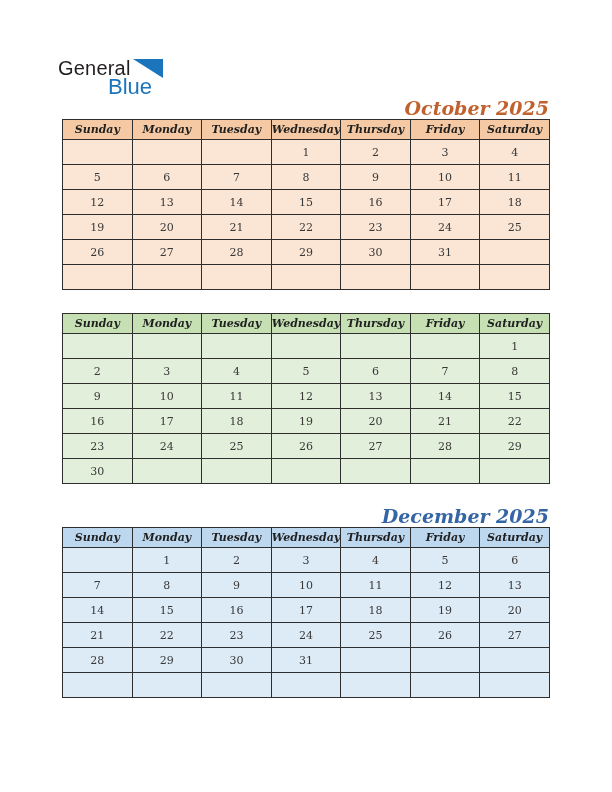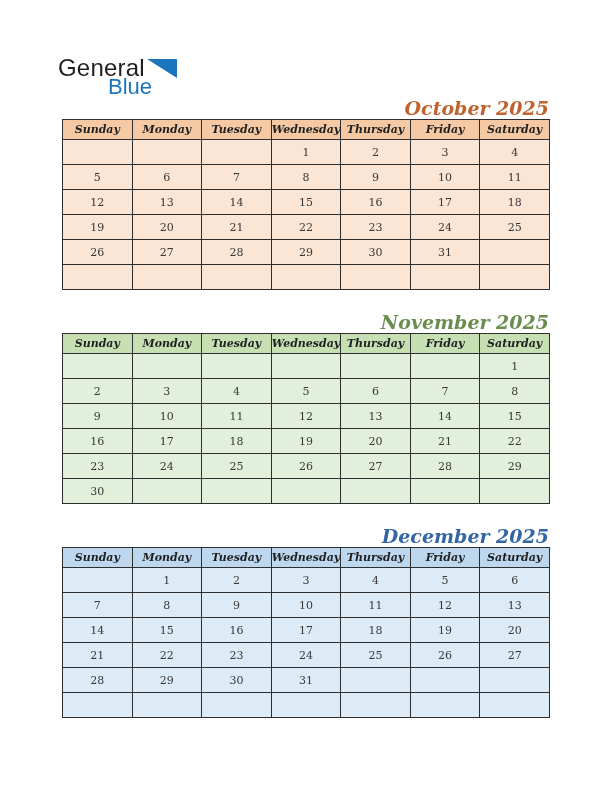--- a/index.html
+++ b/index.html
@@ -3,21 +3,21 @@
 <meta charset="utf-8">
 <style>
   html,body{margin:0;padding:0;background:#ffffff;}
   .page{
     position:relative;width:612px;height:792px;background:#ffffff;
     font-family:"DejaVu Serif", serif;overflow:hidden;
   }
   
   .logo{position:absolute;left:58px;top:57px;font-family:"Liberation Sans", sans-serif;}
   .logo-top{display:flex;align-items:flex-start;height:22px;}
-  .logo-general{font-size:24px;line-height:22px;color:#231f20;letter-spacing:.2px;}
+  .logo-general{font-size:20px;line-height:22px;color:#231f20;letter-spacing:.2px;}
   .logo-triangle{margin-left:2px;margin-top:2px;display:block;}
   .logo-blue{font-size:22px;line-height:22px;margin-top:-3px;padding-left:50px;color:#1b75bc;}
   
   .months{position:absolute;left:62px;top:99px;width:488px;}
   .month{margin-bottom:23px;}
   .month-title{
     height:20px;line-height:18px;text-align:right;font-style:italic;
     font-weight:bold;font-size:19px;padding-right:1px;color:var(--title,#333);
   }
   table.cal{width:100%;border-collapse:collapse;table-layout:fixed;}
@@ -113,21 +113,20 @@
               <td></td>
               <td></td>
               <td></td>
               <td></td>
             </tr>
           </tbody>
       </table>
     </div>
 
     <div class="month" style="--title: #6a8e4f; --hdr: #c6e0b4; --cell: #e2efda;">
-      <div class="month-title">November 2025</div>
       <table class="cal">
         <thead>
           <tr class="dow-row">
               <th>Sunday</th>
               <th>Monday</th>
               <th>Tuesday</th>
               <th>Wednesday</th>
               <th>Thursday</th>
               <th>Friday</th>
               <th>Saturday</th>

